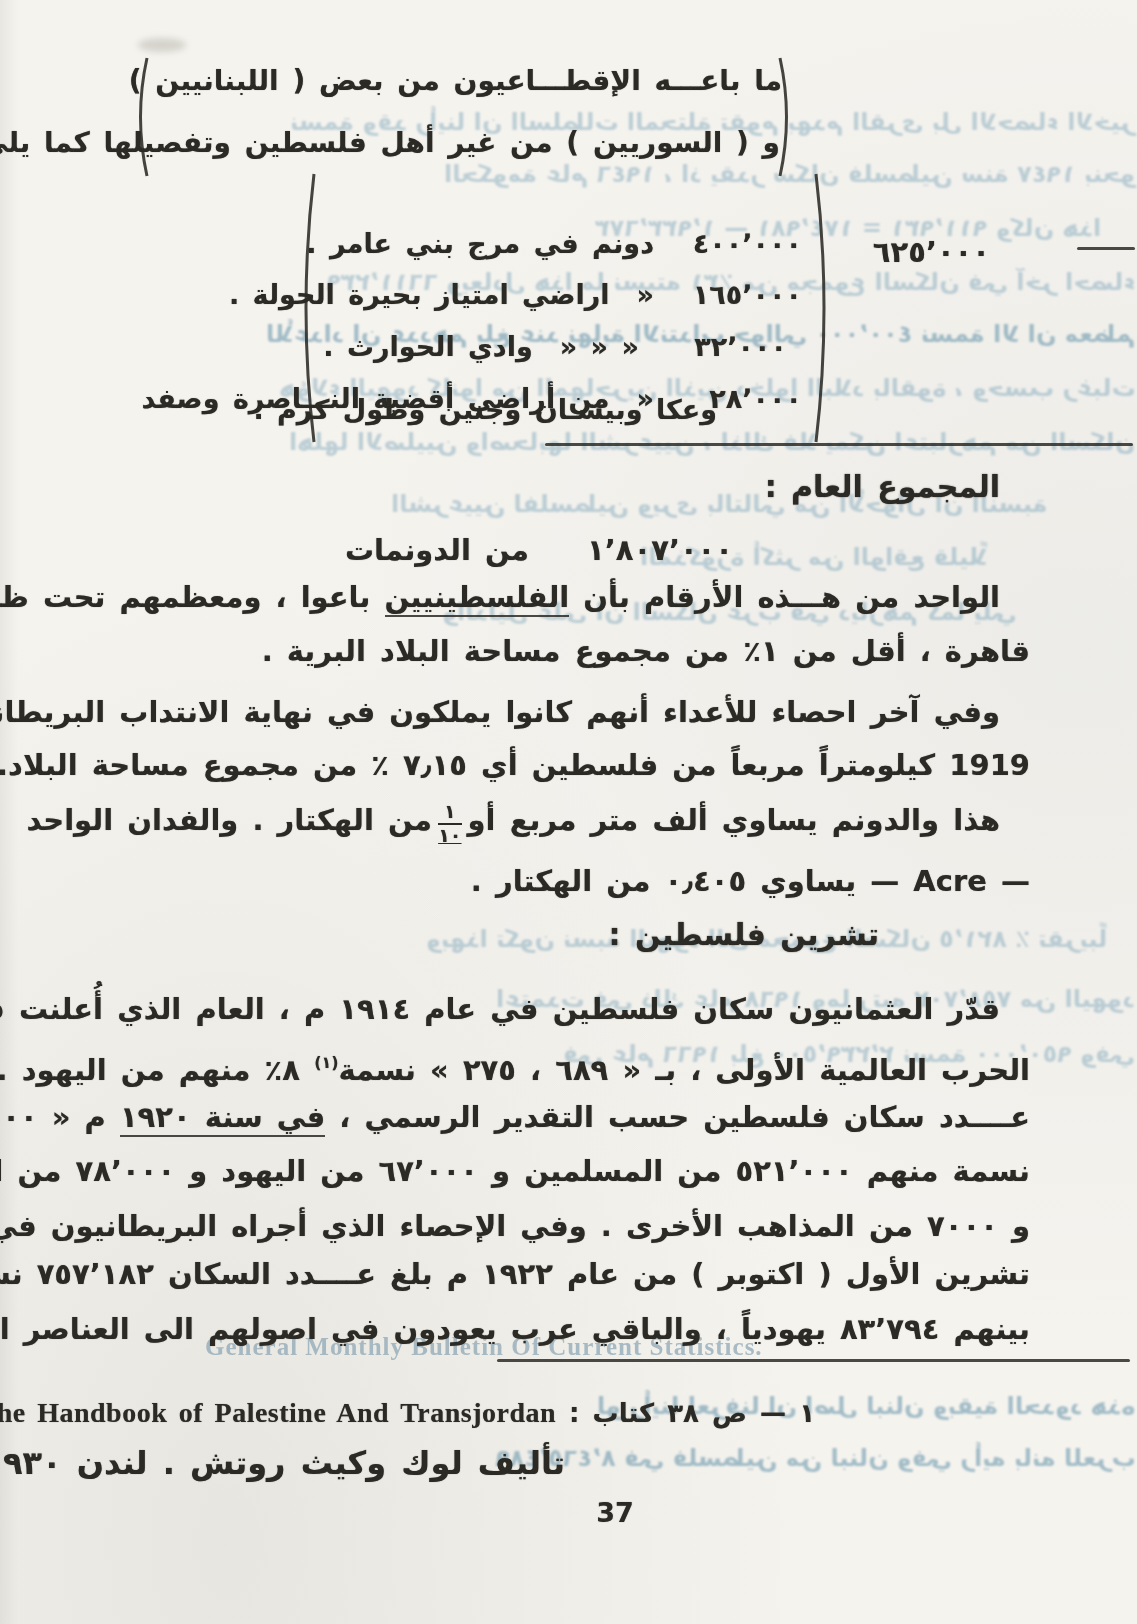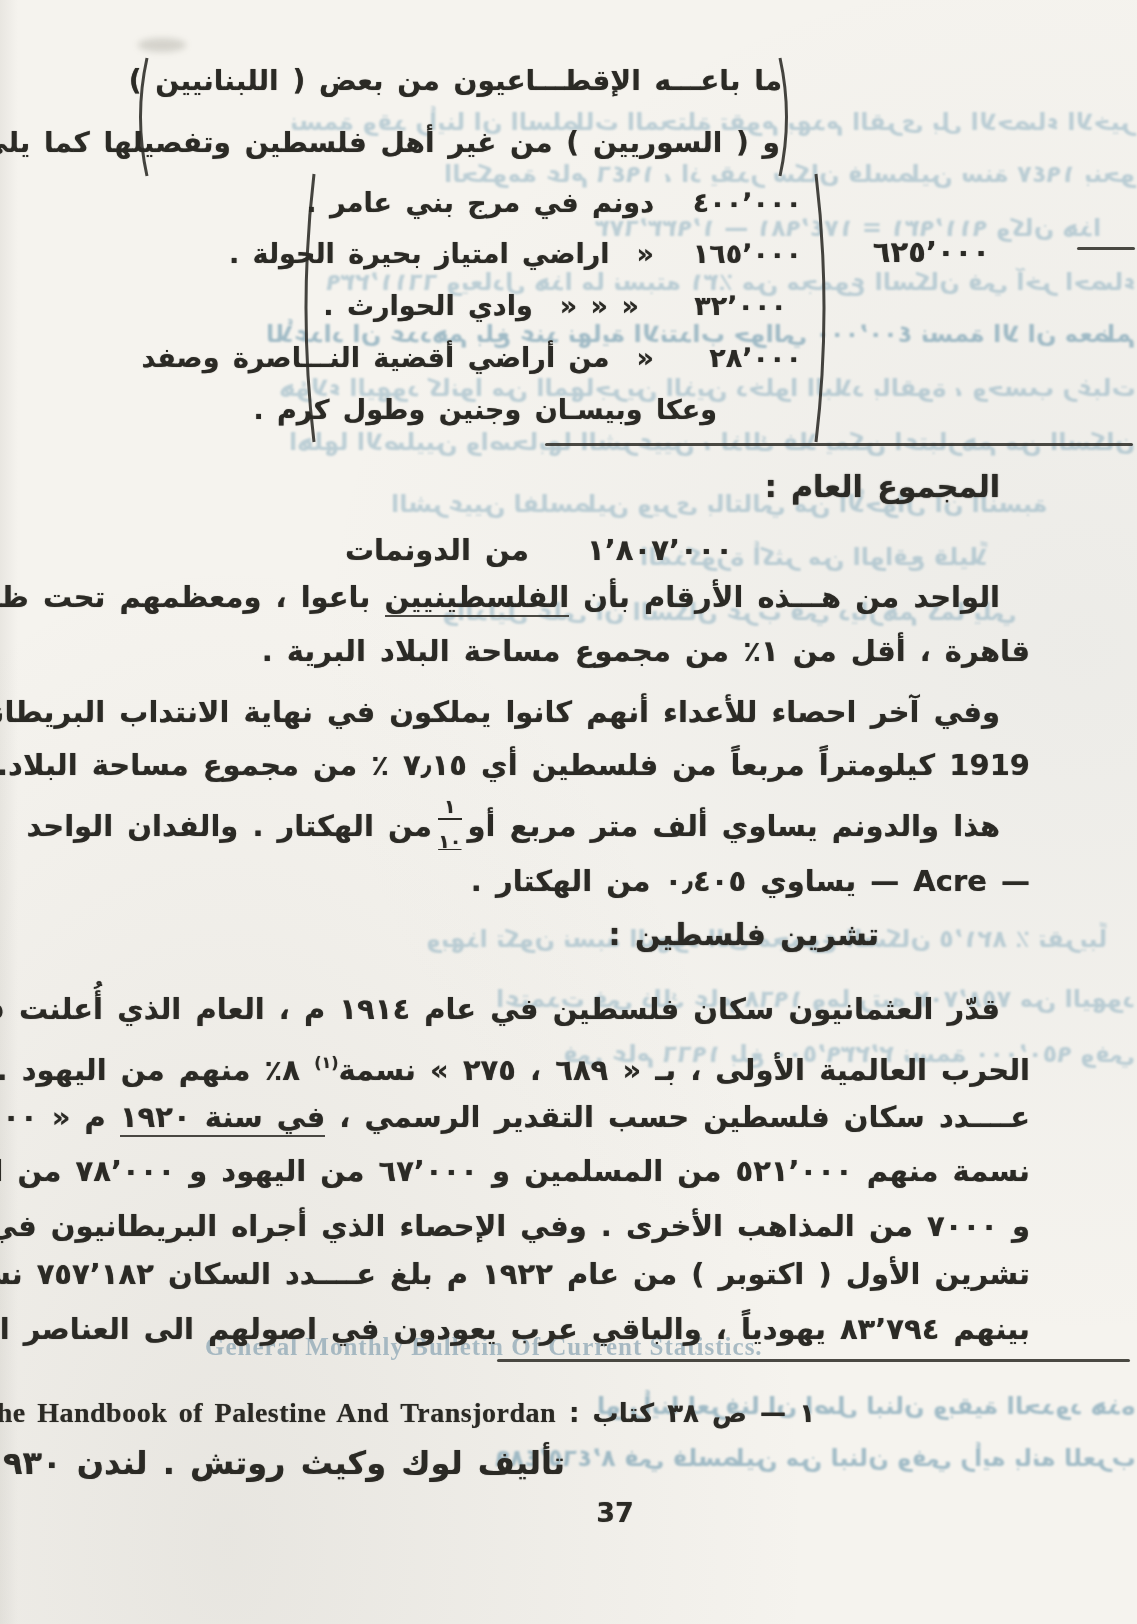--- a/index.html
+++ b/index.html
@@ -27,38 +27,39 @@
     text-shadow:0 0 1px rgba(43,42,37,0.55);
   }
   .small{font-size:27px;}
   .heading{font-size:30px;letter-spacing:0.5px;text-shadow:0 0 1.4px rgba(30,29,25,0.8);}
   .num{
     display:inline-block;
     min-width:128px;
     direction:ltr;
     text-align:right;
     margin-left:20px;
+    margin-top:41px;
   }
   .amount-ltr{direction:ltr;unicode-bidi:isolate;display:inline-block;}
   .rule{position:absolute;background:#2b2a25;opacity:0.85;border-radius:2px;}
   .brace{position:absolute;}
   .brace path{stroke:#2b2a25;stroke-width:3;fill:none;opacity:0.88;}
   .underlined{border-bottom:2px solid rgba(43,42,37,0.85);padding-bottom:1px;}
   .sup{font-size:16px;vertical-align:12px;letter-spacing:0;}
   .frac{
     display:inline-block;
     direction:ltr;
     text-align:center;
     font-size:19px;
     line-height:1.05;
     vertical-align:-12px;
     margin:0 6px;
   }
   .frac .n{display:block;border-bottom:2px solid #2b2a25;padding:0 6px 1px;}
-  .frac .d{display:block;padding-top:12px;text-decoration:underline;}
+  .frac .d{display:block;padding-top:1px;text-decoration:underline;}
   .ghost{
     position:absolute;
     white-space:nowrap;
     color:#6f9db4;
     opacity:0.42;
     filter:blur(1px);
     font-size:24px;
     font-weight:700;
     transform:scaleX(-1);
     pointer-events:none;

